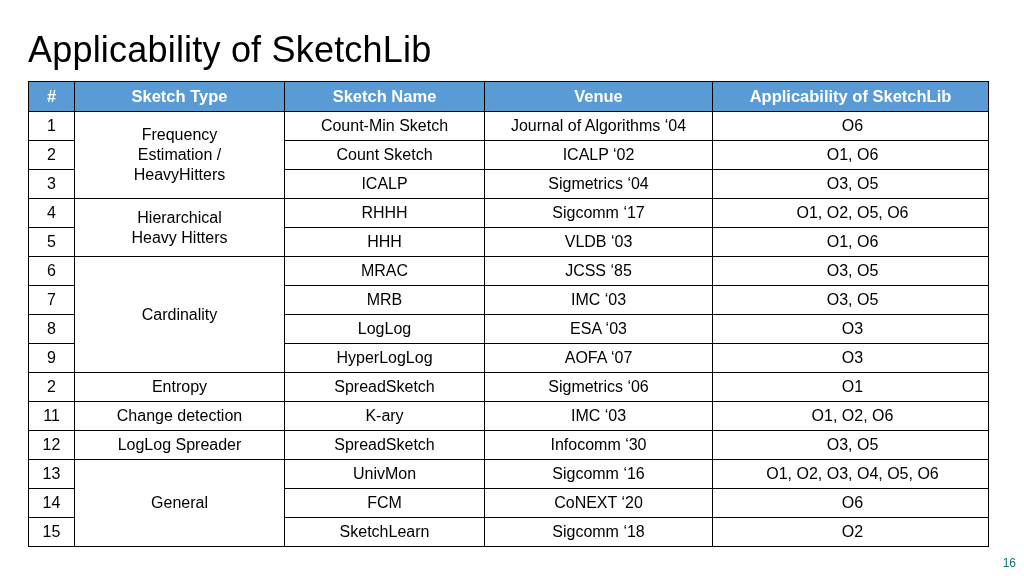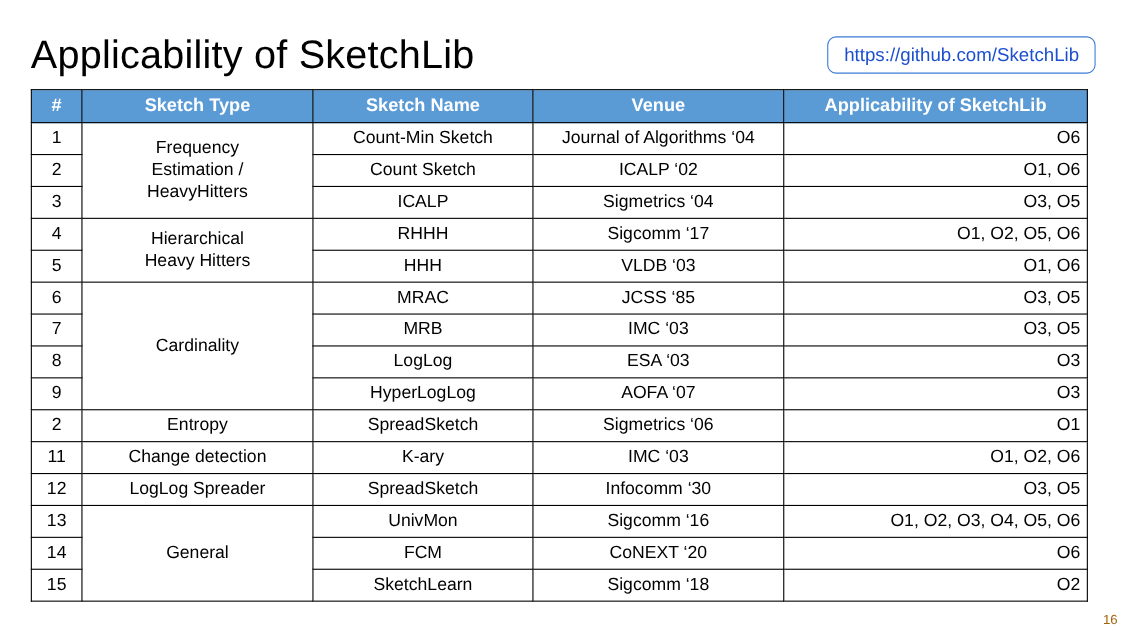--- a/index.html
+++ b/index.html
@@ -61,38 +61,37 @@
   }
   td {
     border: 1px solid #000;
     font-size: 16px;
     padding: 4px 6px;
     text-align: center;
     vertical-align: middle;
     line-height: 1.25;
   }
   td.app {
-    text-align: right;
+    text-align: center;
     padding-left: 10px;
   }
   .page-num {
     position: absolute;
     right: 8px;
     bottom: 6px;
     font-size: 12px;
-    color: #a16207;
+    color: #0f766e;
   }
 </style>
 </head>
 <body>
 
 <div class="slide">
   <div class="header-row">
     <div class="title">Applicability of SketchLib</div>
-    <div class="gh-link">https://github.com/SketchLib</div>
   </div>
 
   <table>
     <colgroup>
       <col class="c-num">
         <col class="c-type">
         <col class="c-name">
         <col class="c-venue">
         <col class="c-app">
     </colgroup>

